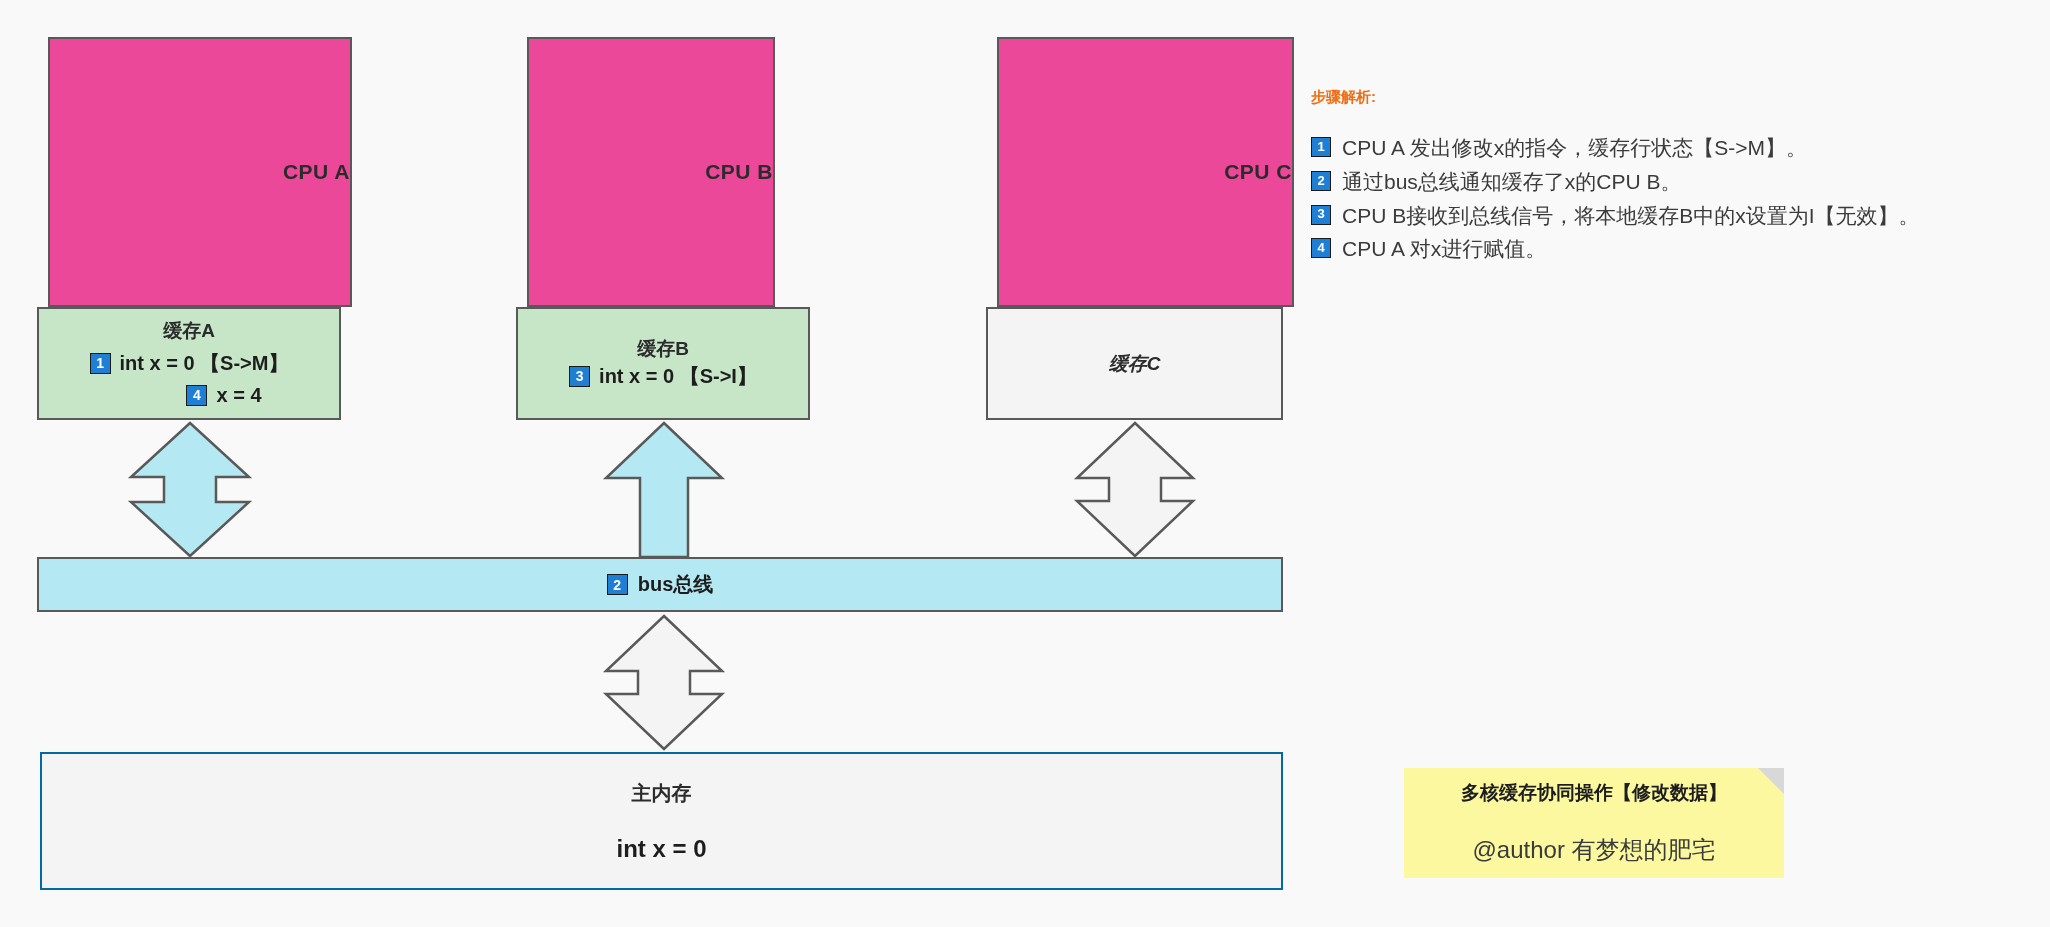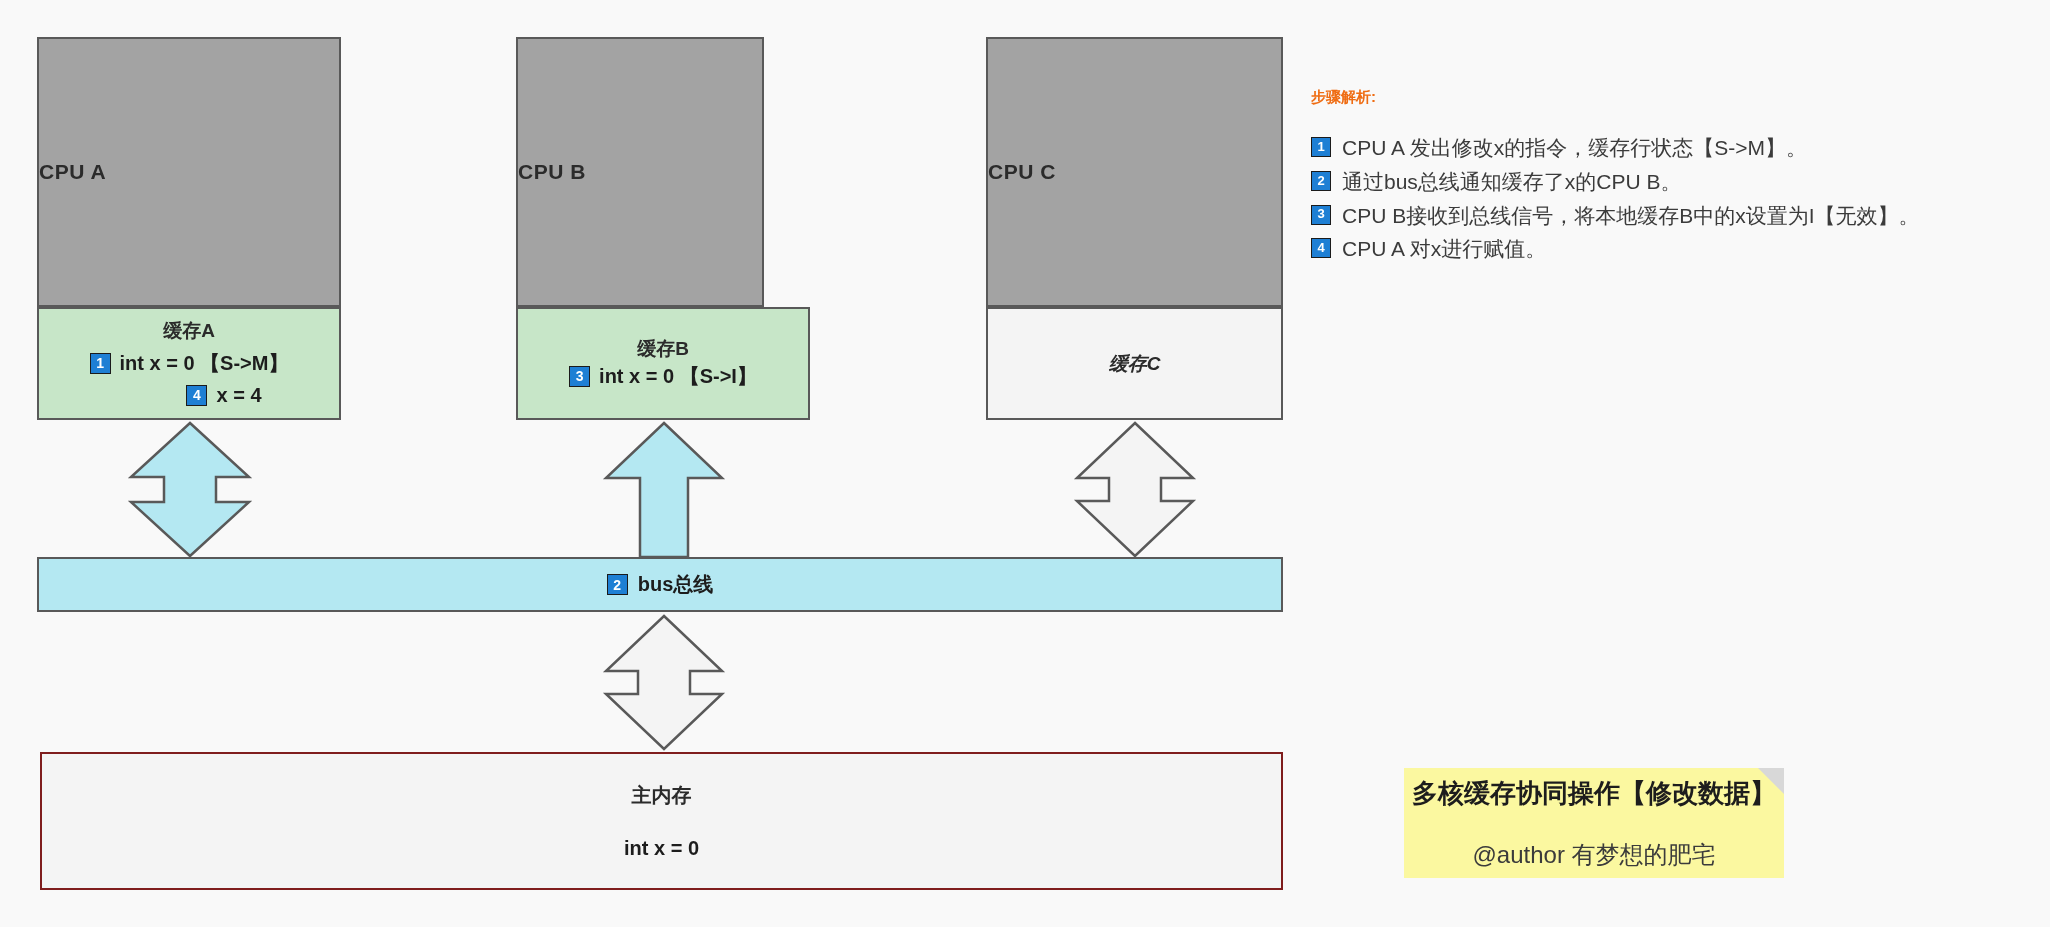--- a/index.html
+++ b/index.html
@@ -9,25 +9,25 @@
     font-family:"Liberation Sans","DejaVu Sans",sans-serif;
     color:#333;
     position:relative;
     overflow:hidden;
   }
   .stage{position:absolute;left:0;top:0;width:2050px;height:927px;}
 
   
   .cpu-col{position:absolute;}
   .cpu-body{
-    position:absolute;left:0;top:0;
-    background:#a3a3a3;
+    position:absolute;left:11px;top:0;
+    background:#ec4899;
     border:2px solid #595959;
     box-sizing:border-box;
-    display:flex;align-items:center;justify-content:flex-start;
+    display:flex;align-items:center;justify-content:flex-end;
     font-weight:bold;font-size:21px;color:#2b2b2b;
     letter-spacing:.5px;
   }
   .cache-box{
     position:absolute;left:0;
     border:2px solid #595959;
     box-sizing:border-box;
     display:flex;flex-direction:column;align-items:center;justify-content:center;
     padding:6px 8px;
   }
@@ -61,27 +61,27 @@
     border:2px solid #595959;
     box-sizing:border-box;
     display:flex;align-items:center;justify-content:center;gap:10px;
     font-weight:bold;font-size:20px;color:#1d1d1d;
   }
 
   
   .memory-box{
     position:absolute;
     background:#f4f4f4;
-    border:2px solid #7f1d1d;
+    border:2px solid #0369a1;
     box-sizing:border-box;
     display:flex;flex-direction:column;align-items:center;justify-content:center;
     gap:28px;
   }
   .mem-title{font-weight:bold;font-size:20px;color:#2b2b2b;}
-  .mem-value{font-weight:bold;font-size:20px;color:#1d1d1d;}
+  .mem-value{font-weight:bold;font-size:24px;color:#1d1d1d;}
 
   
   .arrow{position:absolute;}
 
   
   .steps-panel{position:absolute;}
   .steps-title{
     font-weight:bold;font-size:15px;color:#ef6c12;
     margin-bottom:26px;white-space:nowrap;
   }
@@ -99,21 +99,21 @@
     display:flex;flex-direction:column;align-items:center;justify-content:center;
     gap:28px;
     box-sizing:border-box;
   }
   .note-fold{
     position:absolute;top:0;right:0;
     width:0;height:0;
     border-top:26px solid #d8d8d8;
     border-left:26px solid transparent;
   }
-  .note-title{font-weight:bold;font-size:26px;color:#1d1d1d;white-space:nowrap;}
+  .note-title{font-weight:bold;font-size:19px;color:#1d1d1d;white-space:nowrap;}
   .note-author{font-size:24px;color:#3b3b3b;white-space:nowrap;}
 </style>
 </head>
 <body>
 
 <div class="stage">
 
   <div class="cpu-col" style="left:37px;top:37px;width:304px;height:383px;">
     <div class="cpu-body" style="width:304px;height:270px;">
       <span>CPU A</span>

